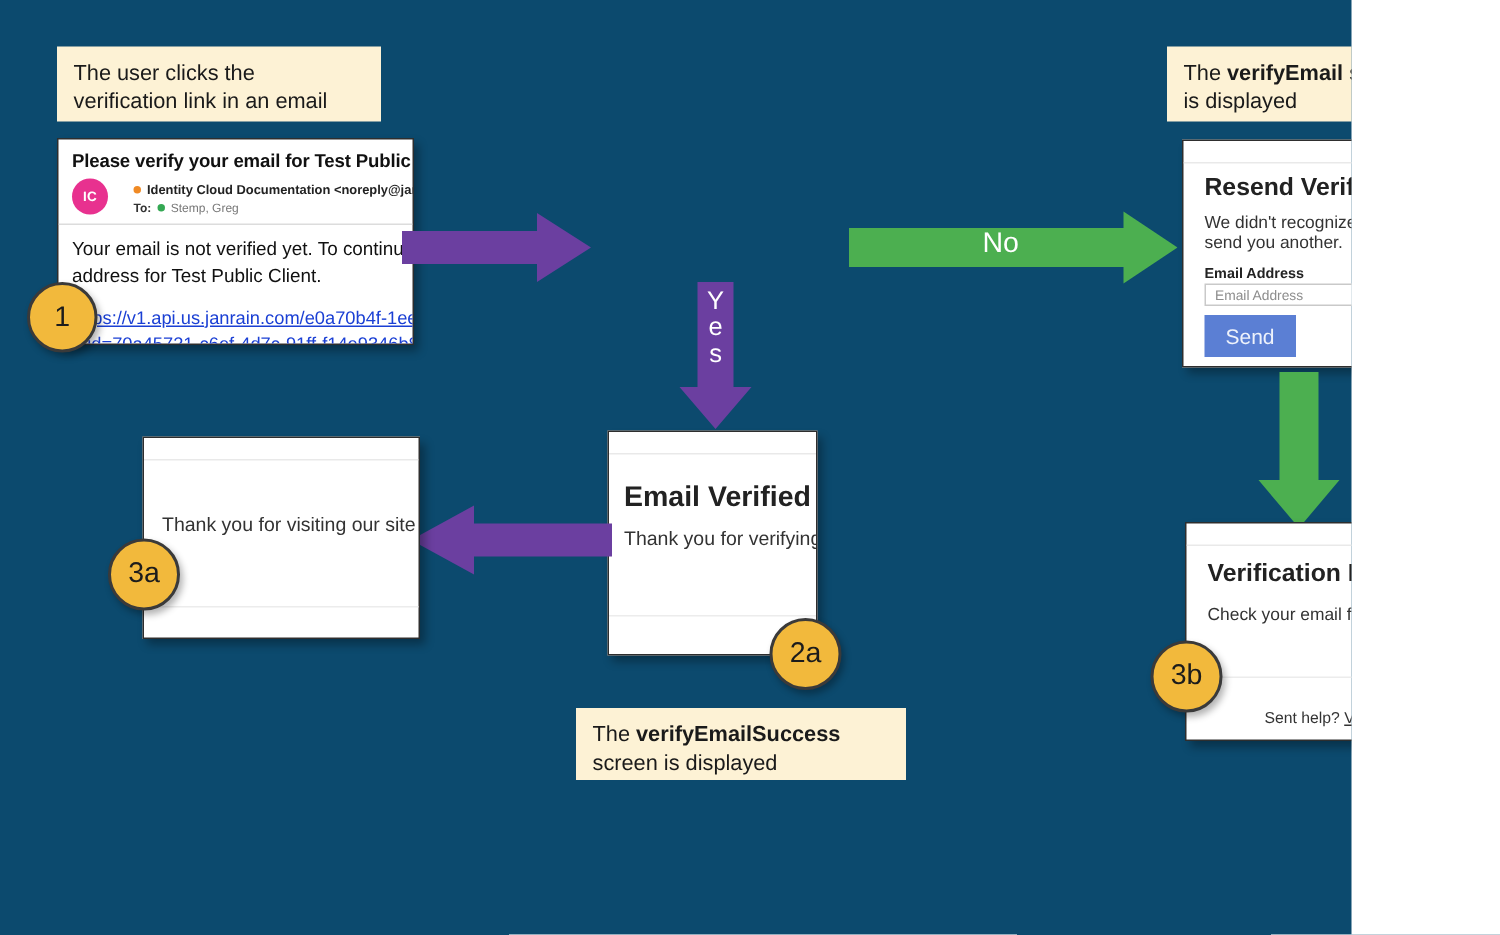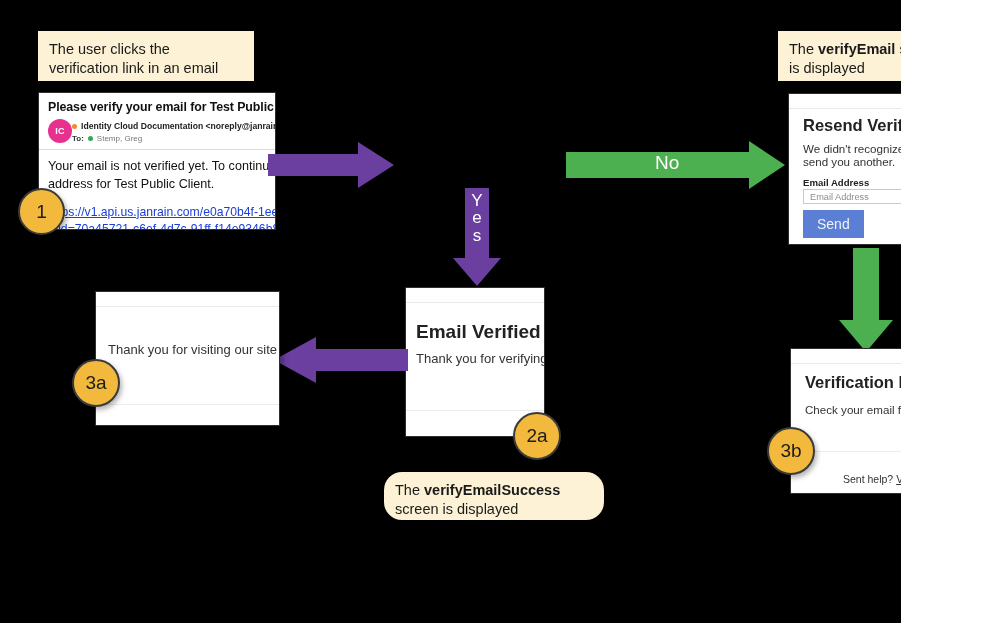--- a/index.html
+++ b/index.html
@@ -4,21 +4,21 @@
 <style>
   html,body{margin:0;padding:0;background:#ffffff;}
   body{
     font-family:"Liberation Sans", sans-serif;
     -webkit-font-smoothing:antialiased;
   }
   #canvas{
     position:relative;
     width:901px;
     height:623px;
-    background:#000000;
+    background:#0c4a6e;
     overflow:hidden;
   }
 
   
   .abs{position:absolute;}
 
   
   .note{
     background:#fdf2d5;
     color:#1a1a1a;
@@ -44,21 +44,21 @@
     font-weight:bold;
     color:#111;
     padding:7px 9px 5px 9px;
     letter-spacing:-0.1px;
     white-space:nowrap;
   }
   .mail-head{
     display:flex;
     align-items:flex-start;
     padding:0 9px 6px 9px;
-    gap:0;
+    gap:17px;
   }
   .avatar{
     width:24px;height:24px;border-radius:50%;
     background:#e8318f;
     color:#fff;
     font-size:9px;
     font-weight:bold;
     display:flex;align-items:center;justify-content:center;
     flex:0 0 auto;
     letter-spacing:0.2px;
@@ -280,21 +280,21 @@
     <div class="scr-topline"></div>
     <div class="abs scr-h" style="left:10px;top:33px;">Email Verified</div>
     <div class="abs scr-p-lg" style="left:10px;top:63px;">Thank you for verifying your</div>
     <div class="abs hr-light" style="left:0;top:122px;width:140px;"></div>
   </div>
 
   <div class="badge" style="left:513px;top:412px;width:48px;height:48px;">
     <span>2a</span>
   </div>
 
-  <div class="note abs" style="left:384px;top:472px;width:220px;height:48px;border-radius:18px;">
+  <div class="note abs" style="left:384px;top:472px;width:220px;height:48px;">
     <span>The </span><b>verifyEmailSuccess</b><span> screen is displayed</span>
   </div>
 
   <svg class="abs arrow-svg" style="left:274px;top:336px;" width="134" height="48" viewBox="0 0 134 48">
     <polygon points="134,13 42,13 42,1 0,24 42,47 42,35 134,35" fill="#6b3fa0"></polygon>
   </svg>
 
   <div class="card abs" style="left:95px;top:291px;width:185px;height:135px;">
     <div class="scr-topline"></div>
     <div class="abs scr-p-lg" style="left:12px;top:50px;">Thank you for visiting our site</div>

